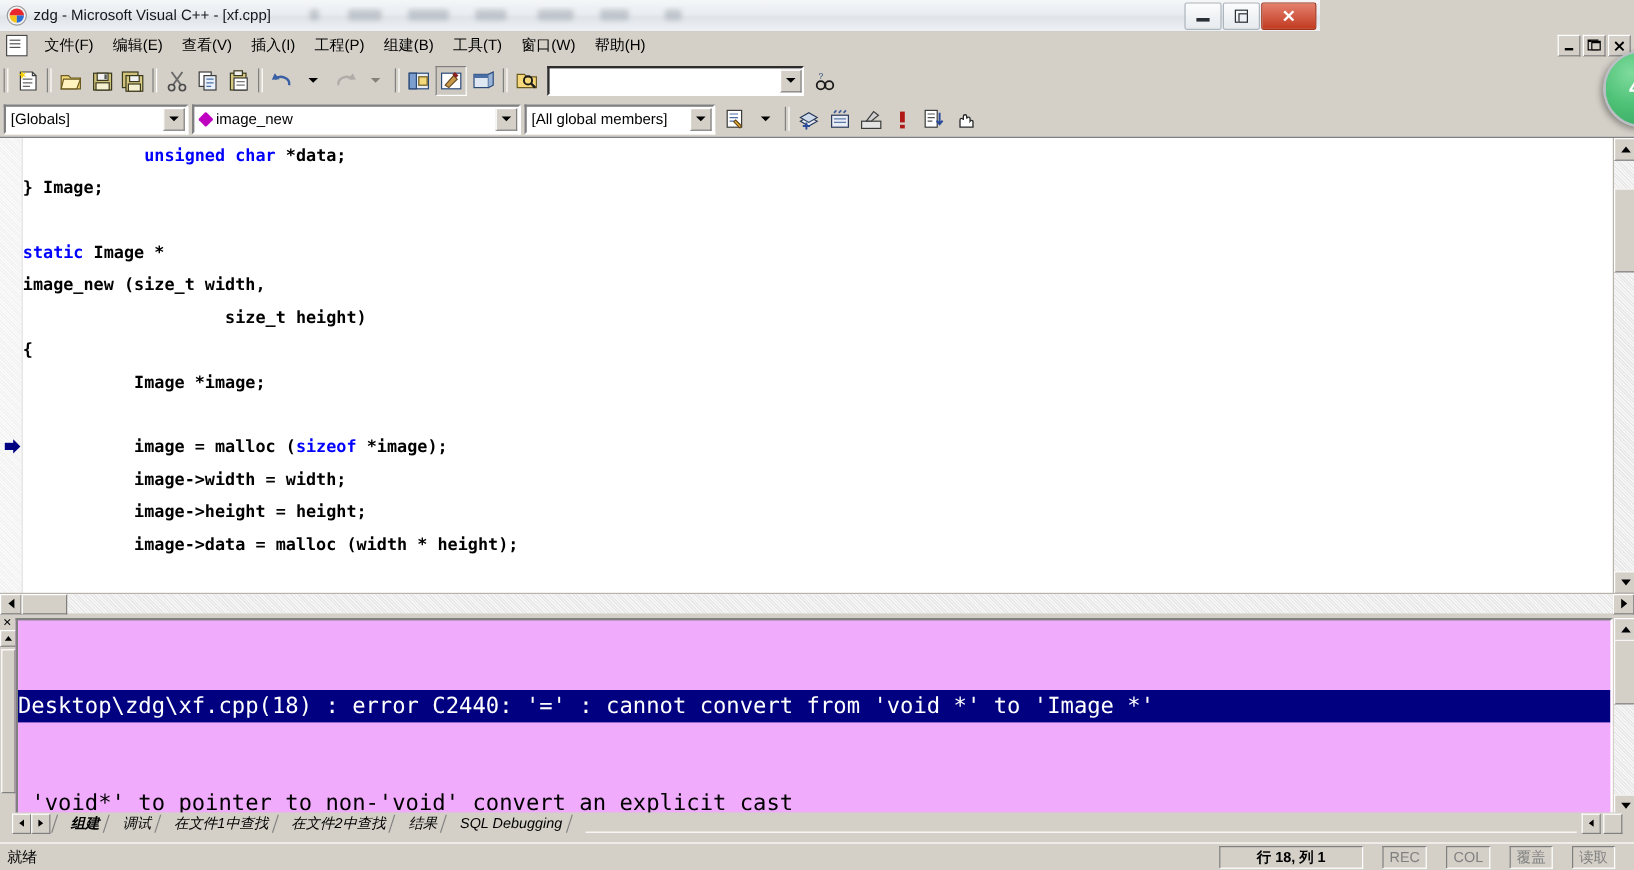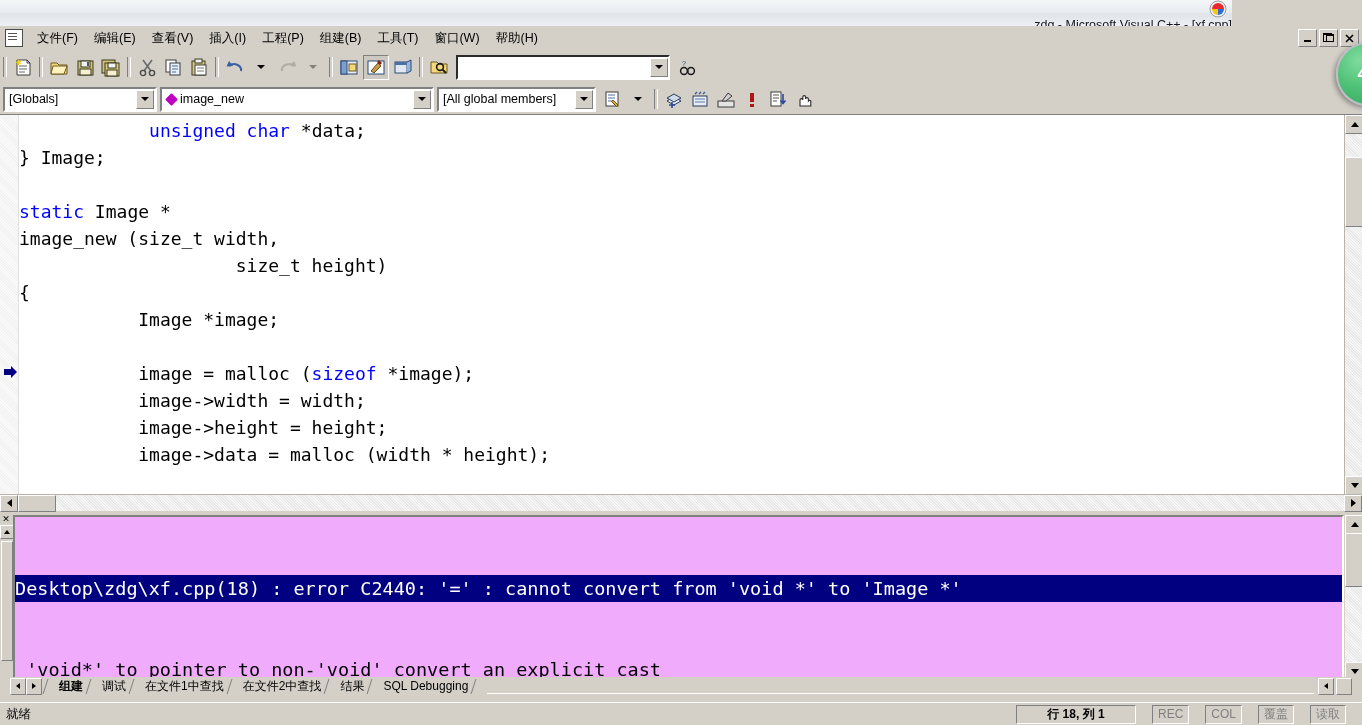--- a/index.html
+++ b/index.html
@@ -10,24 +10,24 @@
     font-family: "Liberation Sans", sans-serif;
   }
   #app {
     position: relative;
     width: 1362px; height: 725px;
     background: #d4d0c8;
   }
 
   
   .titlebar {
-    position: absolute; left: 0; top: 0; width: 1232px; height: 26px;
+    position: absolute; left: 0; top: 0; width: 1100px; height: 26px;
     background: linear-gradient(to bottom, #f4f6f8 0%, #e9edf1 45%, #dfe4e9 55%, #eef1f4 100%);
     border-bottom: 1px solid #b8bfc6;
-    display: flex; align-items: flex-end; flex-direction: column;
+    display: flex; align-items: center;
   }
   .tb-icon {
     width: 18px; height: 18px; margin-left: 5px; margin-right: 5px;
     position: relative; flex: none;
   }
   .tb-title {
     font-size: 12.5px; color: #13181d; white-space: nowrap;
     font-family: "Liberation Sans", sans-serif;
   }
   .tb-blur {
@@ -163,22 +163,22 @@
     position: absolute; left: 0; top: 3px; width: 8px; height: 6px; background: #000080;
   }
   .marker-arrow .head {
     position: absolute; left: 7px; top: 0; width: 0; height: 0;
     border-top: 6px solid transparent; border-bottom: 6px solid transparent;
     border-left: 6px solid #000080;
   }
   .code {
     position: absolute; left: 19px; top: 0; right: 18px; bottom: 16px;
     font-family: "DejaVu Sans Mono", monospace;
-    font-size: 18px; line-height: 27px; color: #000;
-    white-space: pre; overflow: hidden; padding-top: 2px;
+    font-size: 14px; line-height: 27px; color: #000;
+    white-space: pre; overflow: hidden; padding-top: 2px; font-weight: bold;
   }
   .kw { color: #0000ff; }
 
   .vscroll {
     position: absolute; right: 0; top: 0; width: 17px; bottom: 16px;
     background: repeating-linear-gradient(45deg,#e8e8e8 0 1px,#f6f6f6 1px 2px);
     border-left: 1px solid #b8b4ac;
   }
   .sb-btn {
     width: 17px; height: 17px; background: #d4d0c8;
@@ -234,21 +234,21 @@
     font-size: 18.5px; line-height: 27px; color: #000;
     white-space: pre; padding-top: 4px;
   }
   .out-line.sel { background: #000080; color: #fff; }
   .out-vscroll {
     position: absolute; right: 0; top: 2px; width: 17px; height: 166px;
     background: repeating-linear-gradient(45deg,#e8e8e8 0 1px,#f6f6f6 1px 2px);
   }
   .tabbar {
     position: absolute; left: 0; bottom: 4px; width: 1362px; height: 18px;
-    display: flex; align-items: center; background: #d4d0c8;
+    display: flex; align-items: center; background: #d4d0c8; font-style: italic;
   }
   .tab-navs { display: flex; margin-left: 10px; flex: none; }
   .tab-nav {
     width: 14px; height: 15px; background: #d4d0c8;
     border: 1px solid; border-color: #fff #808080 #808080 #fff;
     display: flex; align-items: center; justify-content: center;
   }
   .tabs {
     display: flex; align-items: center; height: 17px; margin-left: 2px;
     font-size: 12px; color: #000; flex: none;

